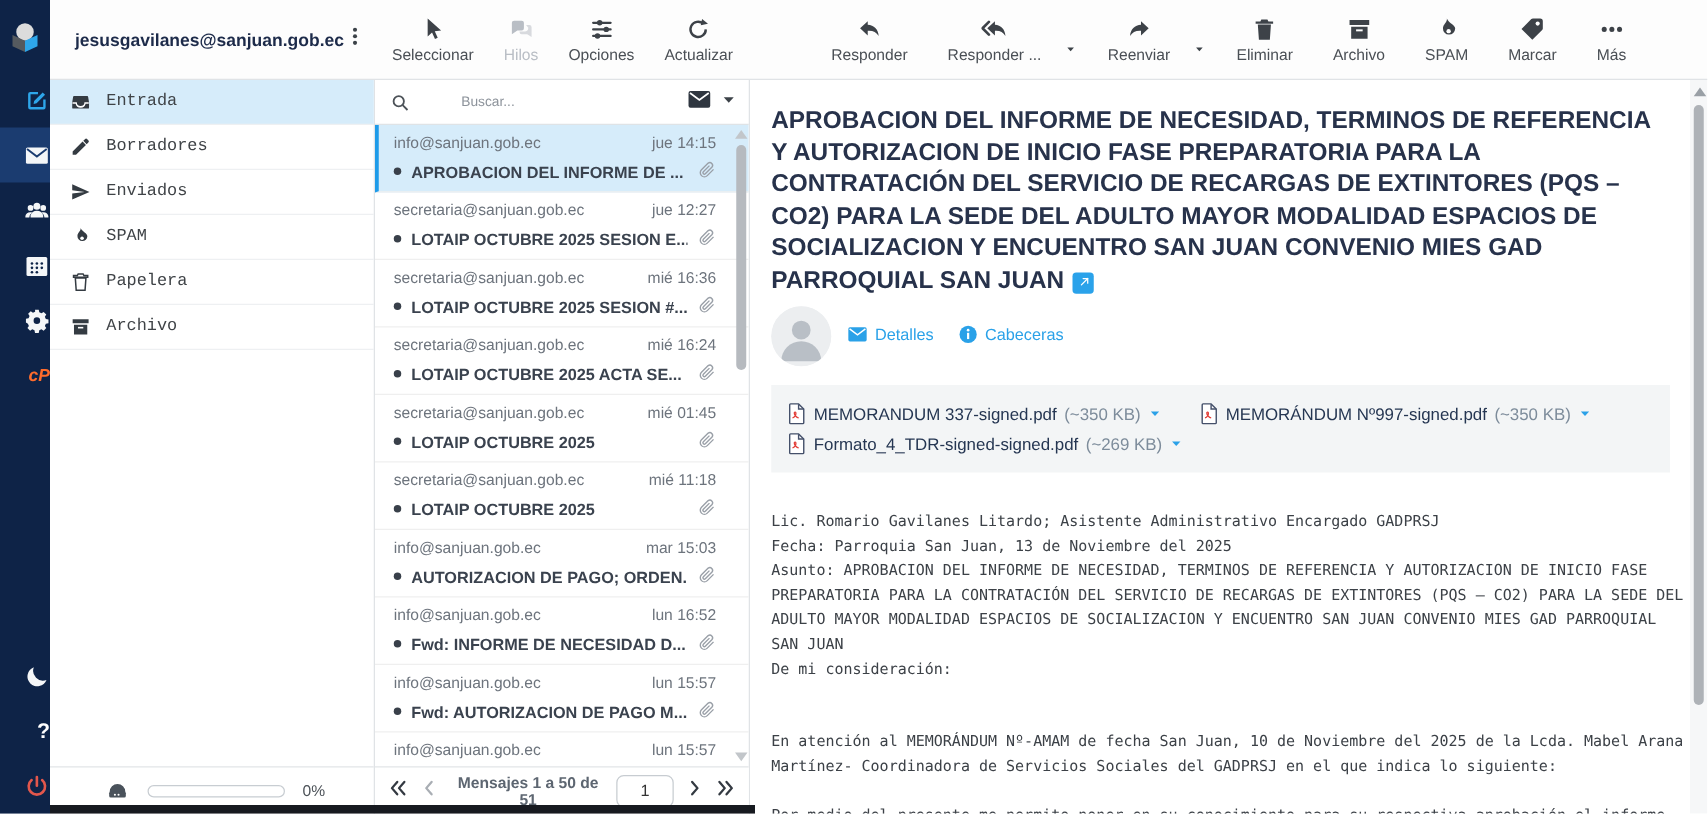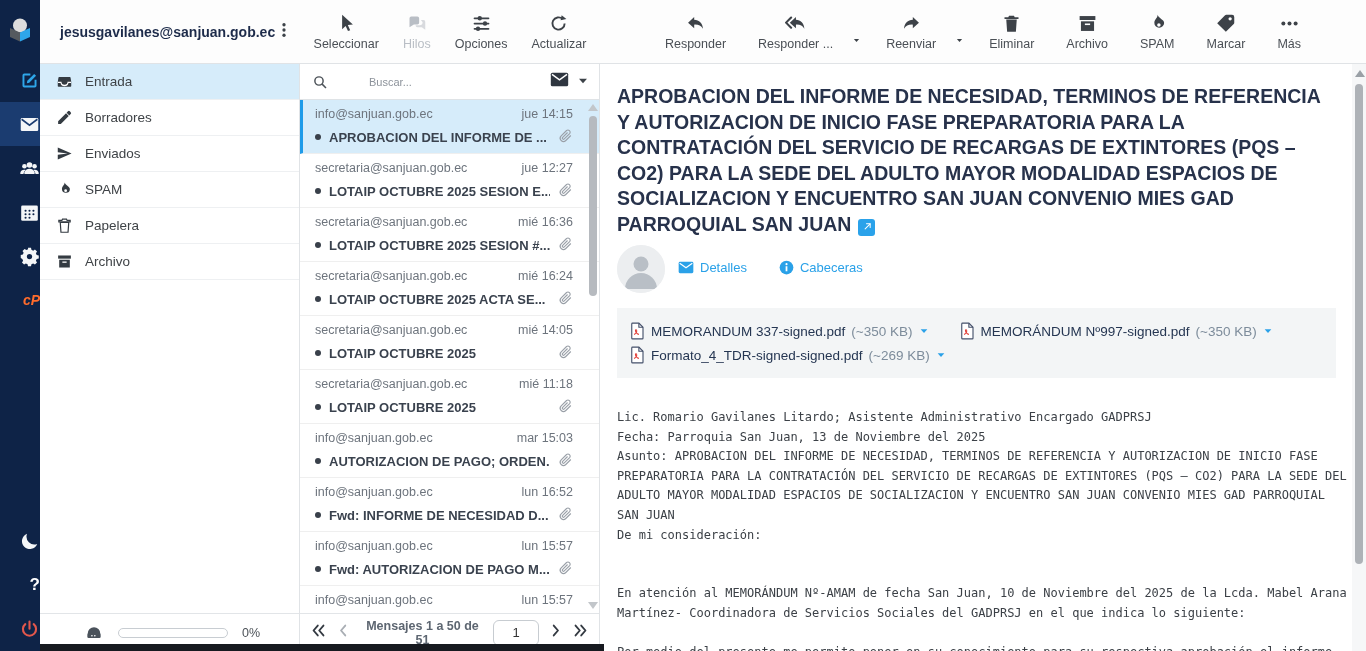--- a/index.html
+++ b/index.html
@@ -32,21 +32,21 @@
   .tbtn svg { width:21px; height:21px; fill:#3d4248; }
   .tbtn.disabled { color:#b9bec5; }
   .tbtn.disabled svg { fill:#b9bec5; }
   .mini-caret { align-self:flex-end; margin:0 2px 14px -4px; cursor:pointer; }
   .mini-caret svg { width:9px; height:9px; fill:#3c4248; }
 
   .columns { flex:1; display:flex; min-height:0; }
 
   
   .folders-col { width:260px; flex:0 0 260px; border-right:1px solid #e0e3e6; display:flex; flex-direction:column; background:#fff; }
-  .folder-list { flex:1; }
+  .folder-list { flex:1;font-family:Liberation Mono, monospace; }
   .folder { height:36px; display:flex; align-items:center; gap:12px; padding:0 10px 0 16px;
             border-bottom:1px solid #eef0f2; font-size:13.5px; color:#3f4347; cursor:pointer; }
   .folder svg { width:17px; height:17px; fill:#343b42; flex:0 0 17px; }
   .folder.selected { background:#d6ecfa; }
   .folders-foot { height:38px; border-top:1px solid #e2e5e8; display:flex; align-items:center; padding-left:44px; }
   .folders-foot svg { width:20px; height:20px; fill:#4a525b; }
   .quota-pill { width:110px; height:10px; border:1px solid #c8cdd2; border-radius:6px; margin-left:14px; background:#fff; }
   .quota-text { margin-left:14px; font-size:12.5px; color:#4c5258; }
 
   
@@ -80,21 +80,21 @@
   .content-col { flex:1; position:relative; overflow:hidden; padding:0 30px 0 17px; background:#fff; }
   .subject { margin-top:20px; font-size:19.5px; line-height:25.5px; font-weight:bold; color:#27324b; max-width:732px; }
   .extlink { display:inline-flex; width:17px; height:17px; background:#2aa2ea; border-radius:3px;
              vertical-align:-2px; margin-left:7px; align-items:center; justify-content:center; cursor:pointer; }
   .extlink svg { width:11px; height:11px; stroke:#fff; stroke-width:2.2; fill:none; stroke-linecap:round; stroke-linejoin:round; }
   .meta { display:flex; margin-top:8px; gap:13px; }
   .avatar { width:48px; height:48px; border-radius:50%; background:#eceef0; overflow:hidden; flex:0 0 48px; }
   .meta-text { padding-top:5px; }
   .meta-line1 { font-size:13.5px; color:#42484f; }
   .link { color:#2aa1e8; text-decoration:none; cursor:pointer; }
-  .meta-line2 { margin-top:10px; display:flex; gap:32px; font-size:13px; align-items:center; }
+  .meta-line2 { margin-top:10px; display:flex; gap:20px; font-size:13px; align-items:center; }
   .meta-link { display:flex; align-items:center; gap:6px; color:#2aa1e8; cursor:pointer; }
   .meta-link svg { width:16px; height:13px; }
   .info-ic svg { width:15px; height:15px; }
   .att-panel { margin-top:15px; background:#f3f5f6; padding:8px 12px; max-width:990px; }
   .att-row { display:flex; gap:30px; margin:6px 0; }
   .att { display:flex; align-items:center; gap:6px; font-size:13.5px; color:#253652; cursor:pointer; }
   .att svg.pdf { width:16px; height:18px; flex:0 0 16px; }
   .att .size { color:#7d8c9b; }
   .att .dl-caret svg { width:10px; height:10px; fill:#2aa1e8; }
   .mail-body { margin-top:30px; width:732px; font-family:"DejaVu Sans Mono", monospace;
@@ -433,21 +433,21 @@
               <span class="clip">
                 <svg viewBox="0 0 24 24">
                     <path d="M20.5 12l-8 8a5.2 5.2 0 0 1-7.4-7.4l8.6-8.6a3.5 3.5 0 0 1 4.9 4.9l-8.6 8.6a1.75 1.75 0 0 1-2.5-2.5l7.8-7.8"></path>
                   </svg>
               </span>
             </div>
           </div>
             <div class="msg-row">
             <div class="row-top">
               <span>secretaria@sanjuan.gob.ec</span>
-              <span>mié 14:05</span>
+              <span>mié 01:45</span>
             </div>
             <div class="row-bottom">
               <span class="dot"></span>
               <span class="subj">LOTAIP OCTUBRE 2025</span>
               <span class="clip">
                 <svg viewBox="0 0 24 24">
                     <path d="M20.5 12l-8 8a5.2 5.2 0 0 1-7.4-7.4l8.6-8.6a3.5 3.5 0 0 1 4.9 4.9l-8.6 8.6a1.75 1.75 0 0 1-2.5-2.5l7.8-7.8"></path>
                   </svg>
               </span>
             </div>

